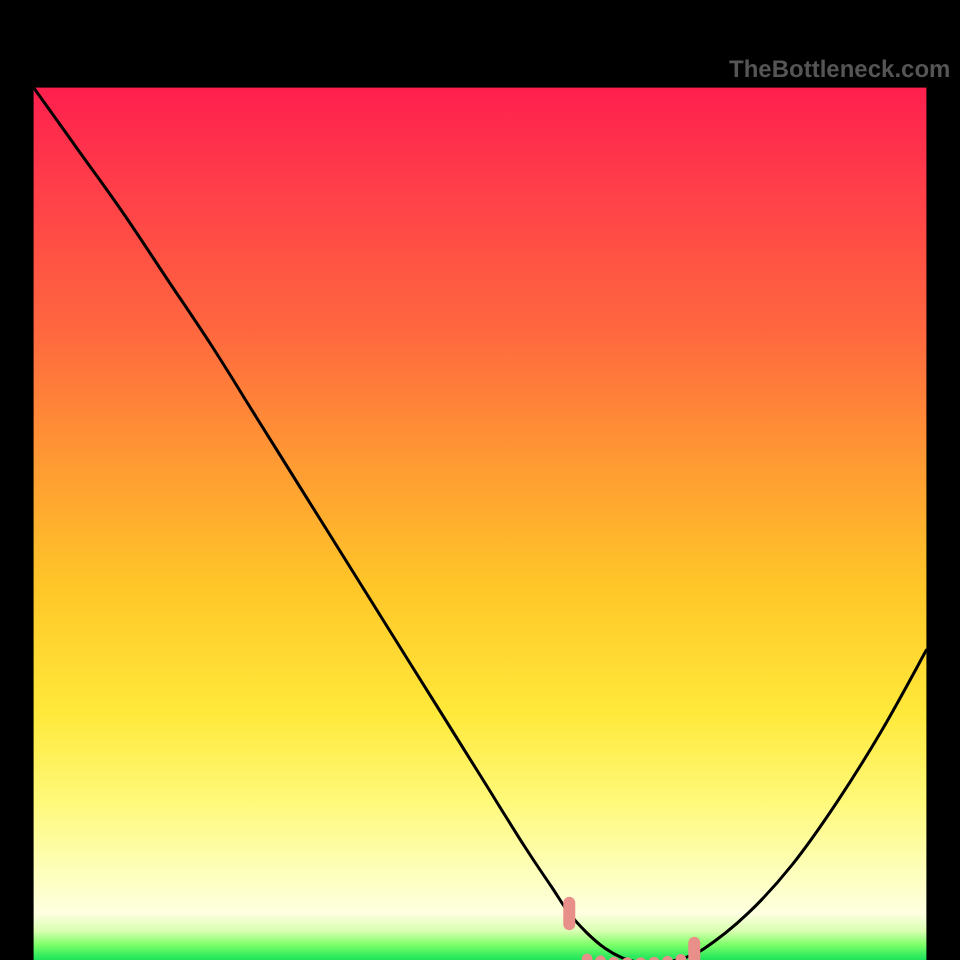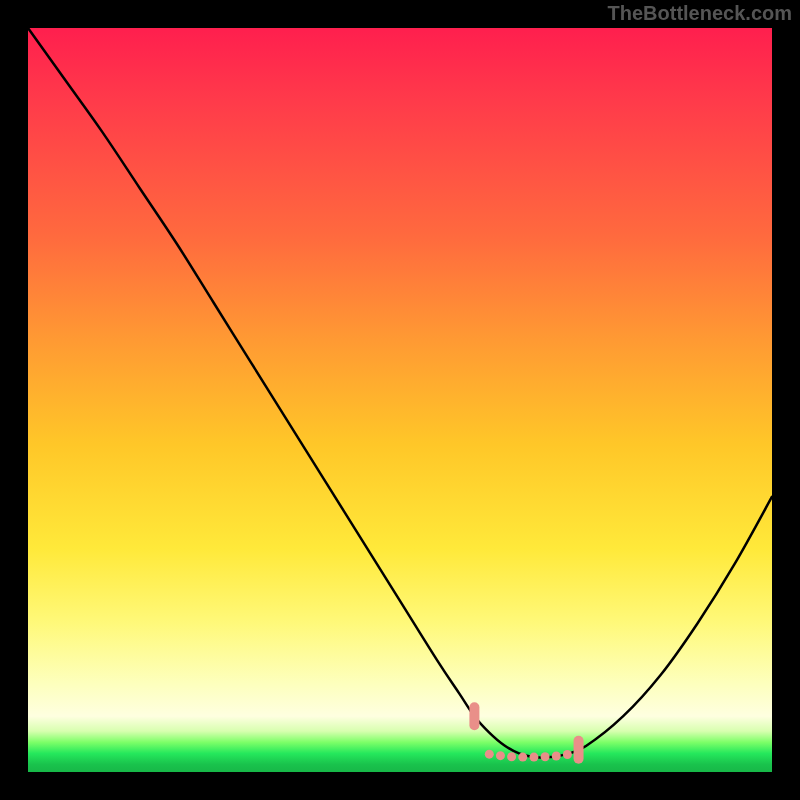--- a/index.html
+++ b/index.html
@@ -9,20 +9,21 @@
     width: 800px;
     height: 800px;
     overflow: hidden;
     font-family: Arial, Helvetica, sans-serif;
   }
   .container {
     position: relative;
     width: 800px;
     height: 568px;
     background: #000;
+    margin-top: 45px;
   }
   .watermark {
     position: absolute;
     top: 2px;
     right: 8px;
     color: #555;
     font-size: 20px;
     font-weight: bold;
     z-index: 20;
   }

